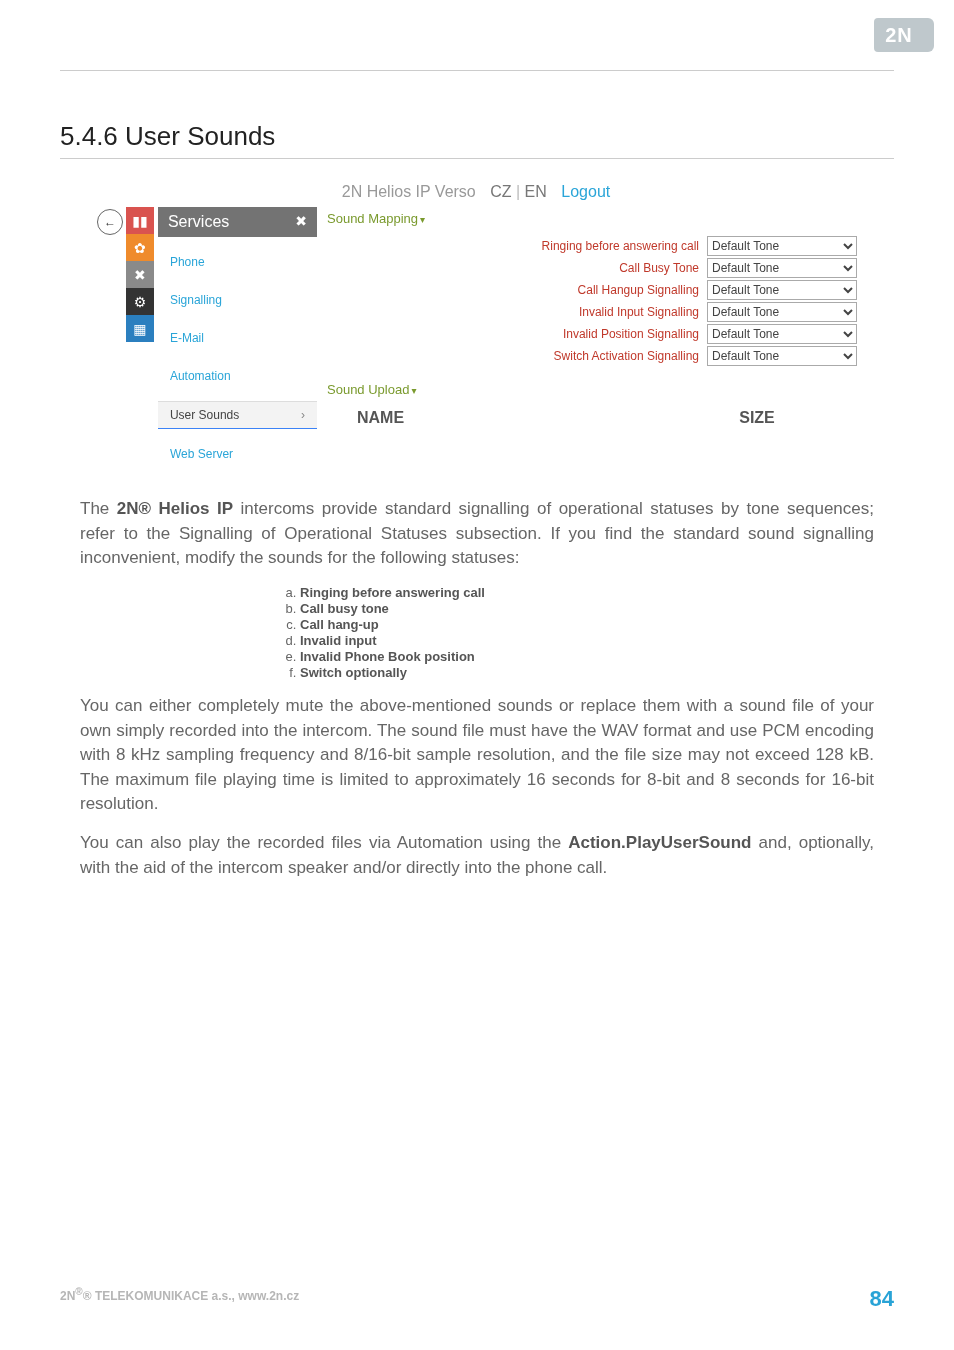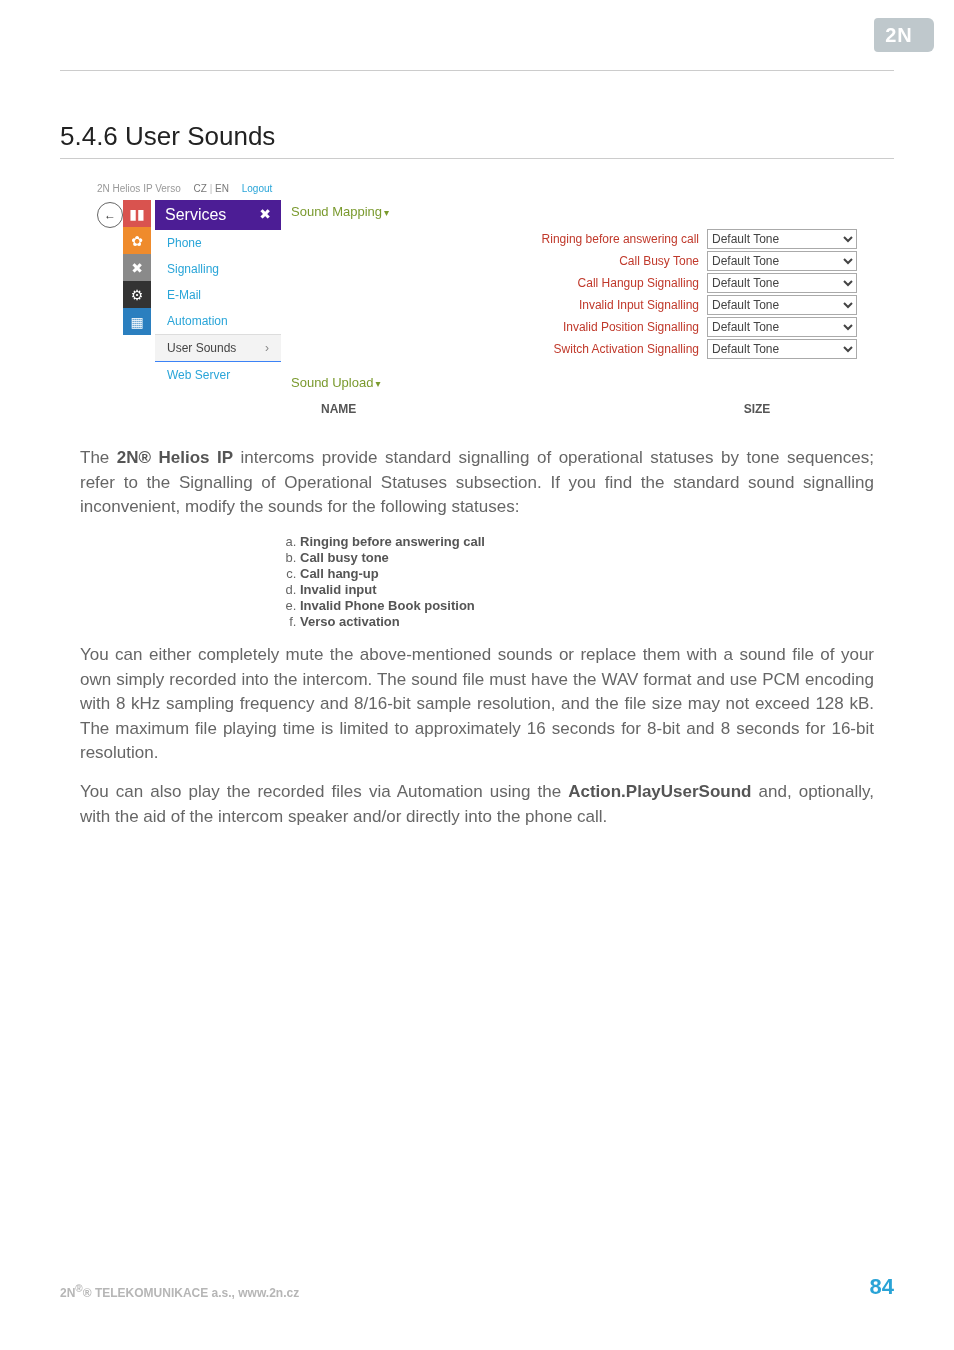--- a/index.html
+++ b/index.html
@@ -60,47 +60,48 @@
   
   .shot {
     width: 760px;
     margin: 0 auto 30px auto;
     background: #fff;
     font-family: Arial, sans-serif;
     font-size: 12px;
     color: #444;
   }
   .shot-top {
-    text-align: left;
-    font-size: 10px;
+    text-align: center;
+    font-size: 16px;
     color: #888;
     padding: 4px 2px 6px 0;
   }
   .shot-top .brand { color: #999; margin-right: 10px;}
   .shot-top .lang { color: #777; margin-right: 10px;}
   .shot-top .lang .sep { color: #bbb; }
   .shot-top .logout { color: #2aa5d8; }
   .shot-body { display: flex; }
   .back-col { width: 30px; padding-top: 2px; }
   .back-circle {
     width: 24px; height: 24px; border: 1px solid #666; border-radius: 50%;
     display: flex; align-items: center; justify-content: center;
     color: #333; font-weight: bold;
   }
   .sidebar { width: 165px; }
   .side-title {
-    background: #4c1d95; color: #fff;
+    background: #737373; color: #fff;
     display: flex; align-items: flex-start; justify-content: space-between;
     padding: 6px 10px;
     font-size: 16px;
   }
   .side-title .wrench { font-size: 14px; }
   .side-item {
     padding: 6px 12px;
     color: #2aa5d8;
+    margin-top: 12px;
   }
   .side-item.active {
     background: #f3f3f3;
     color: #444;
     position: relative;
     border-top: 1px solid #ddd;
     border-bottom: 1px solid #3b82f6;
   }
   .side-item.active .chev {
     float: right;
@@ -148,25 +149,24 @@
   .row select {
     width: 150px;
     font-size: 12px;
     border: 1px solid #aaa;
     background: #fff;
     color: #444;
     height: 20px;
   }
   .upload-header {
     display: flex;
-    font-size: 12px;
+    font-size: 16px;
     color: #555;
     font-weight: bold;
     margin-top: 4px;
-    gap: 36px;
   }
   .upload-header .colname { width: 300px; padding-left: 30px;}
   .upload-header .colsize { width: 200px; text-align: center;}
 
   
   .body-text {
     font-size: 17px;
     color: #666;
     line-height: 1.45;
     text-align: justify;
@@ -175,26 +175,26 @@
   .body-text strong { color: #555; }
   .olist {
     margin: 0 20px 14px 200px;
     font-size: 13px;
     color: #666;
   }
   .olist li { margin: 1px 0; }
   .olist li .lab { font-weight: bold; color: #555;}
   .footer {
     position: absolute;
-    bottom: 20px;
+    bottom: 8px;
     left: 60px;
     right: 60px;
     display: flex;
     justify-content: space-between;
-    align-items: flex-end;
+    align-items: flex-start;
     border-top: none;
     font-size: 12px;
   }
   .footer .left { color: #b6b6b6; font-weight: bold; font-size: 12px;}
   .footer .pageno { color: #29a3d6; font-size: 22px; font-weight: bold;}
 </style>
 </head>
 <body>
 
 <div class="page">
@@ -283,21 +283,21 @@
   <p class="body-text">
     <span>The </span><strong><span>2N</span><sup style="font-size:100%; vertical-align:baseline;">® Helios IP</sup></strong><span> intercoms provide standard signalling of operational statuses by tone sequences; refer to the Signalling of Operational Statuses subsection. If you find the standard sound signalling inconvenient, modify the sounds for the following statuses:</span>
   </p>
 
   <ol class="olist" type="a">
     <li><span class="lab">Ringing before answering call</span></li>
     <li><span class="lab">Call busy tone</span></li>
     <li><span class="lab">Call hang-up</span></li>
     <li><span class="lab">Invalid input</span></li>
     <li><span class="lab">Invalid Phone Book position</span></li>
-    <li><span class="lab">Verso activation</span></li>
+    <li><span class="lab">Switch optionally</span></li>
   </ol>
 
   <p class="body-text">You can either completely mute the above-mentioned sounds or replace them with a sound file of your own simply recorded into the intercom. The sound file must have the WAV format and use PCM encoding with 8 kHz sampling frequency and 8/16-bit sample resolution, and the file size may not exceed 128 kB. The maximum file playing time is limited to approximately 16 seconds for 8-bit and 8 seconds for 16-bit resolution.</p>
 
   <p class="body-text">
     <span>You can also play the recorded files via Automation using the </span><strong>Action.PlayUserSound</strong><span> and, optionally, with the aid of the intercom speaker and/or directly into the phone call.</span>
   </p>
 
   <div class="footer">
     <div class="left">

